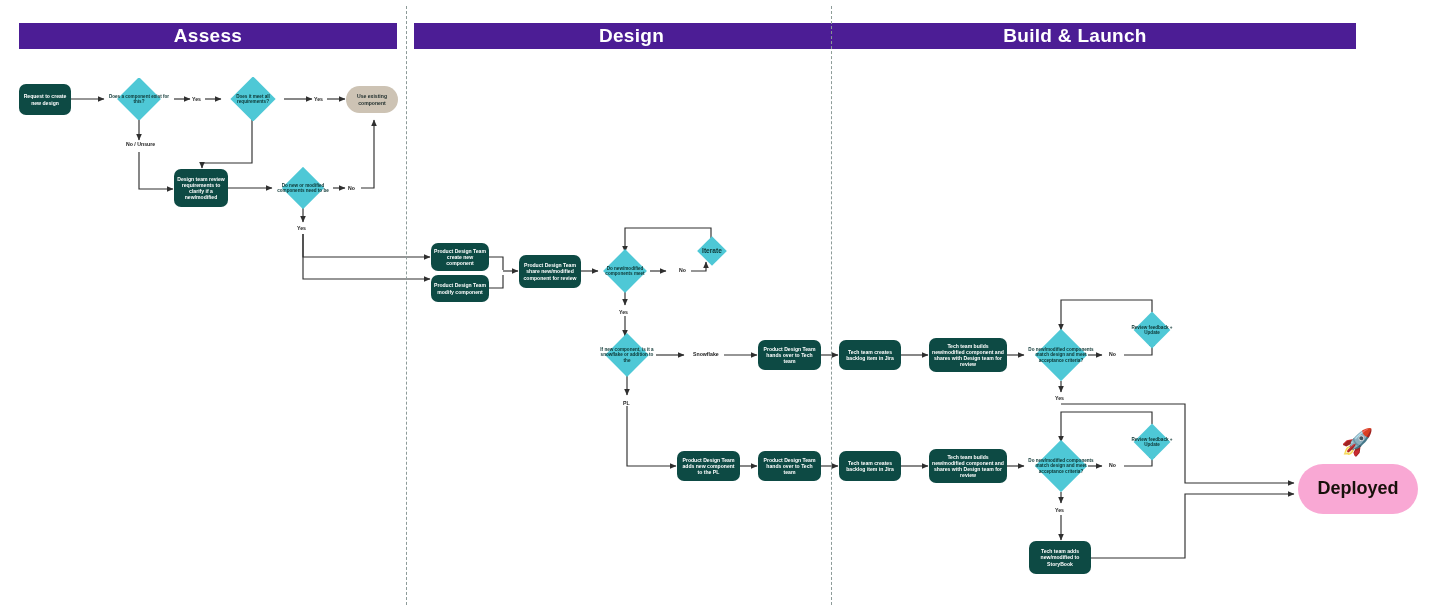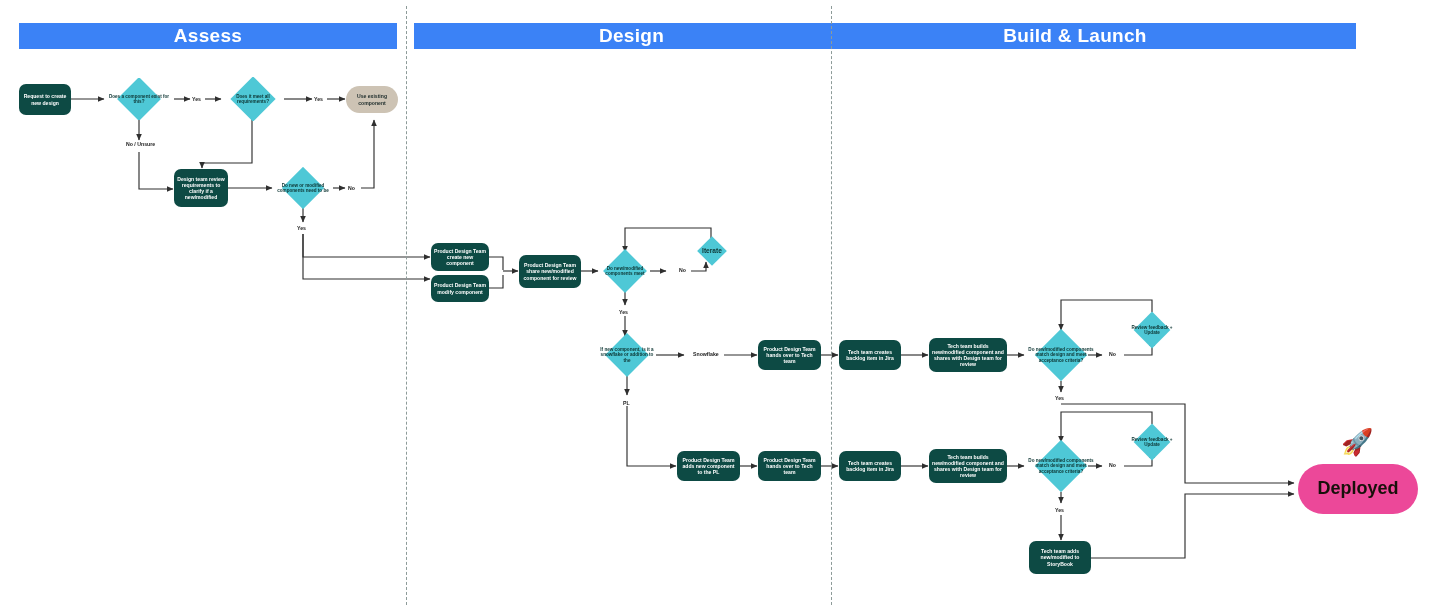--- a/index.html
+++ b/index.html
@@ -17,21 +17,21 @@
   }
   #canvas {
     position: relative;
     width: 1440px;
     height: 611px;
   }
   
   .lane-header {
     position: absolute;
     height: 26px;
-    background: #3b82f6;
+    background: #4c1d95;
     color: #ffffff;
     font-weight: bold;
     font-size: 19px;
     letter-spacing: .3px;
     display: flex;
     align-items: center;
     justify-content: center;
     box-sizing: border-box;
   }
   
@@ -63,21 +63,21 @@
   }
   .node-terminal {
     background: #cdc3b4;
     color: #1c2b2a;
     border-radius: 16px;
     font-size: 5.1px;
     font-weight: bold;
     padding: 2px 3px;
   }
   .node-deployed {
-    background: #ec4899;
+    background: #f9a8d4;
     color: #17100a;
     border-radius: 28px;
     font-size: 18px;
     font-weight: bold;
   }
   
   .node-decision {
     background: transparent;
   }
   .node-decision .dia-shape {

